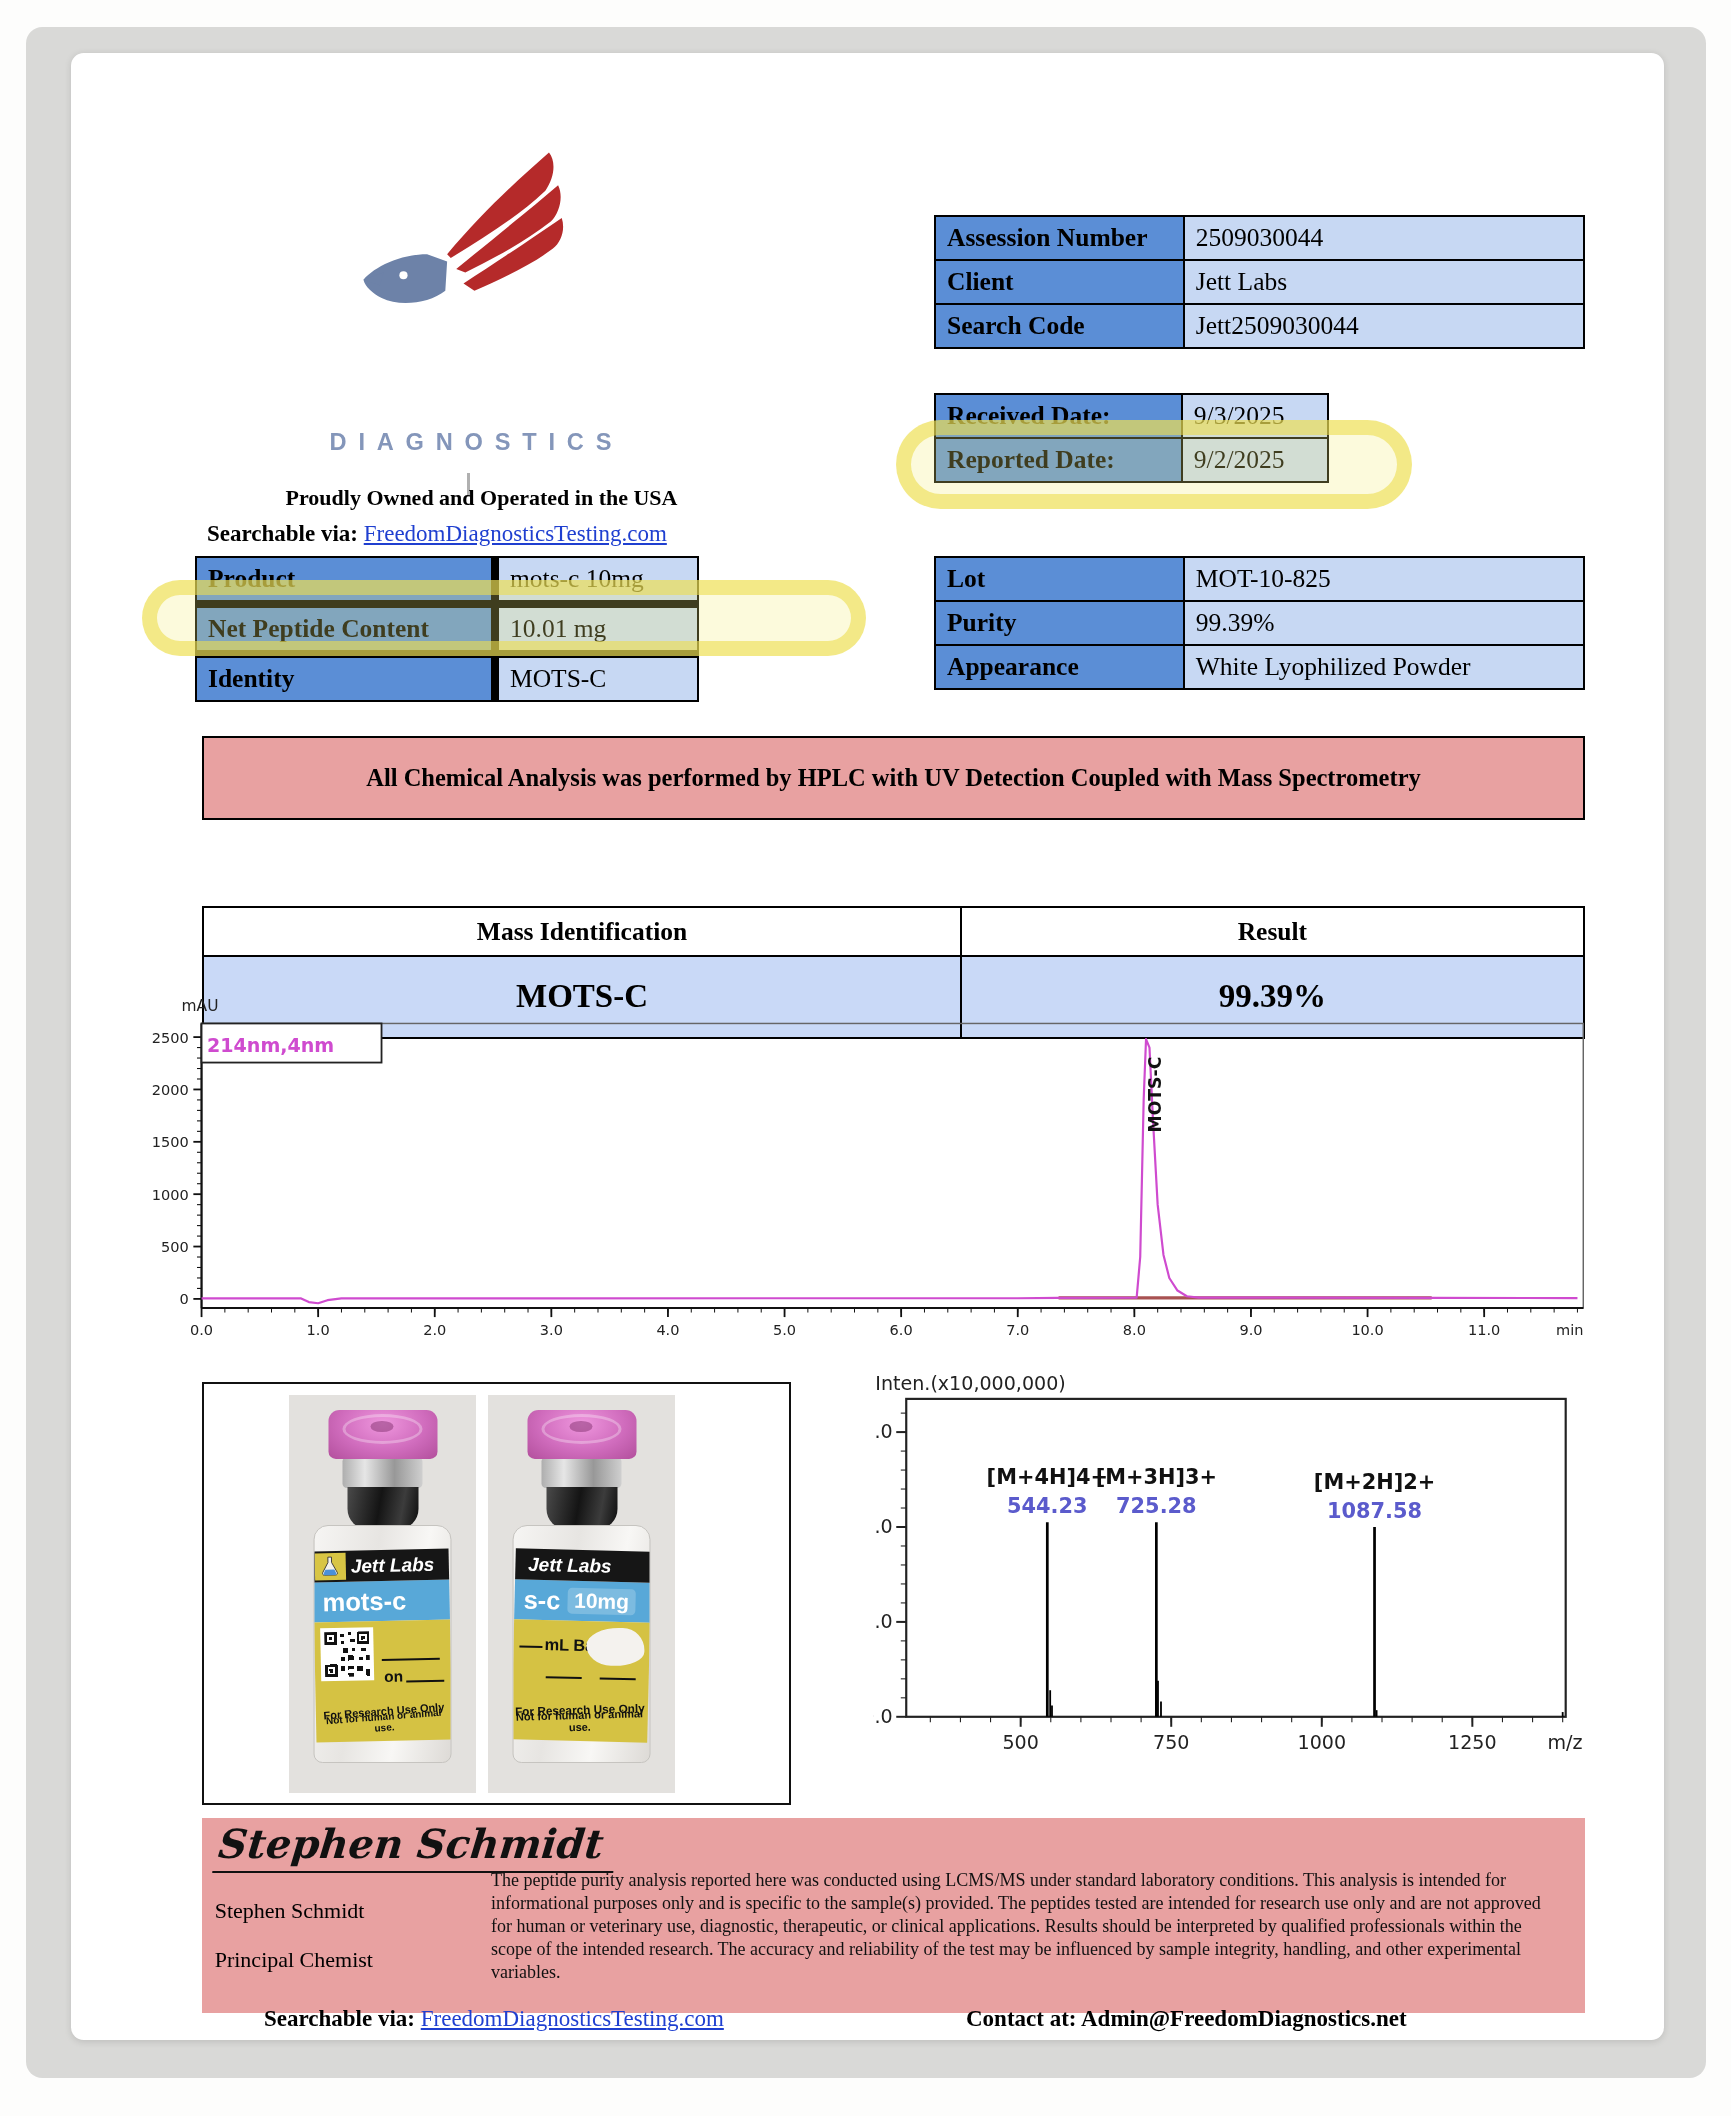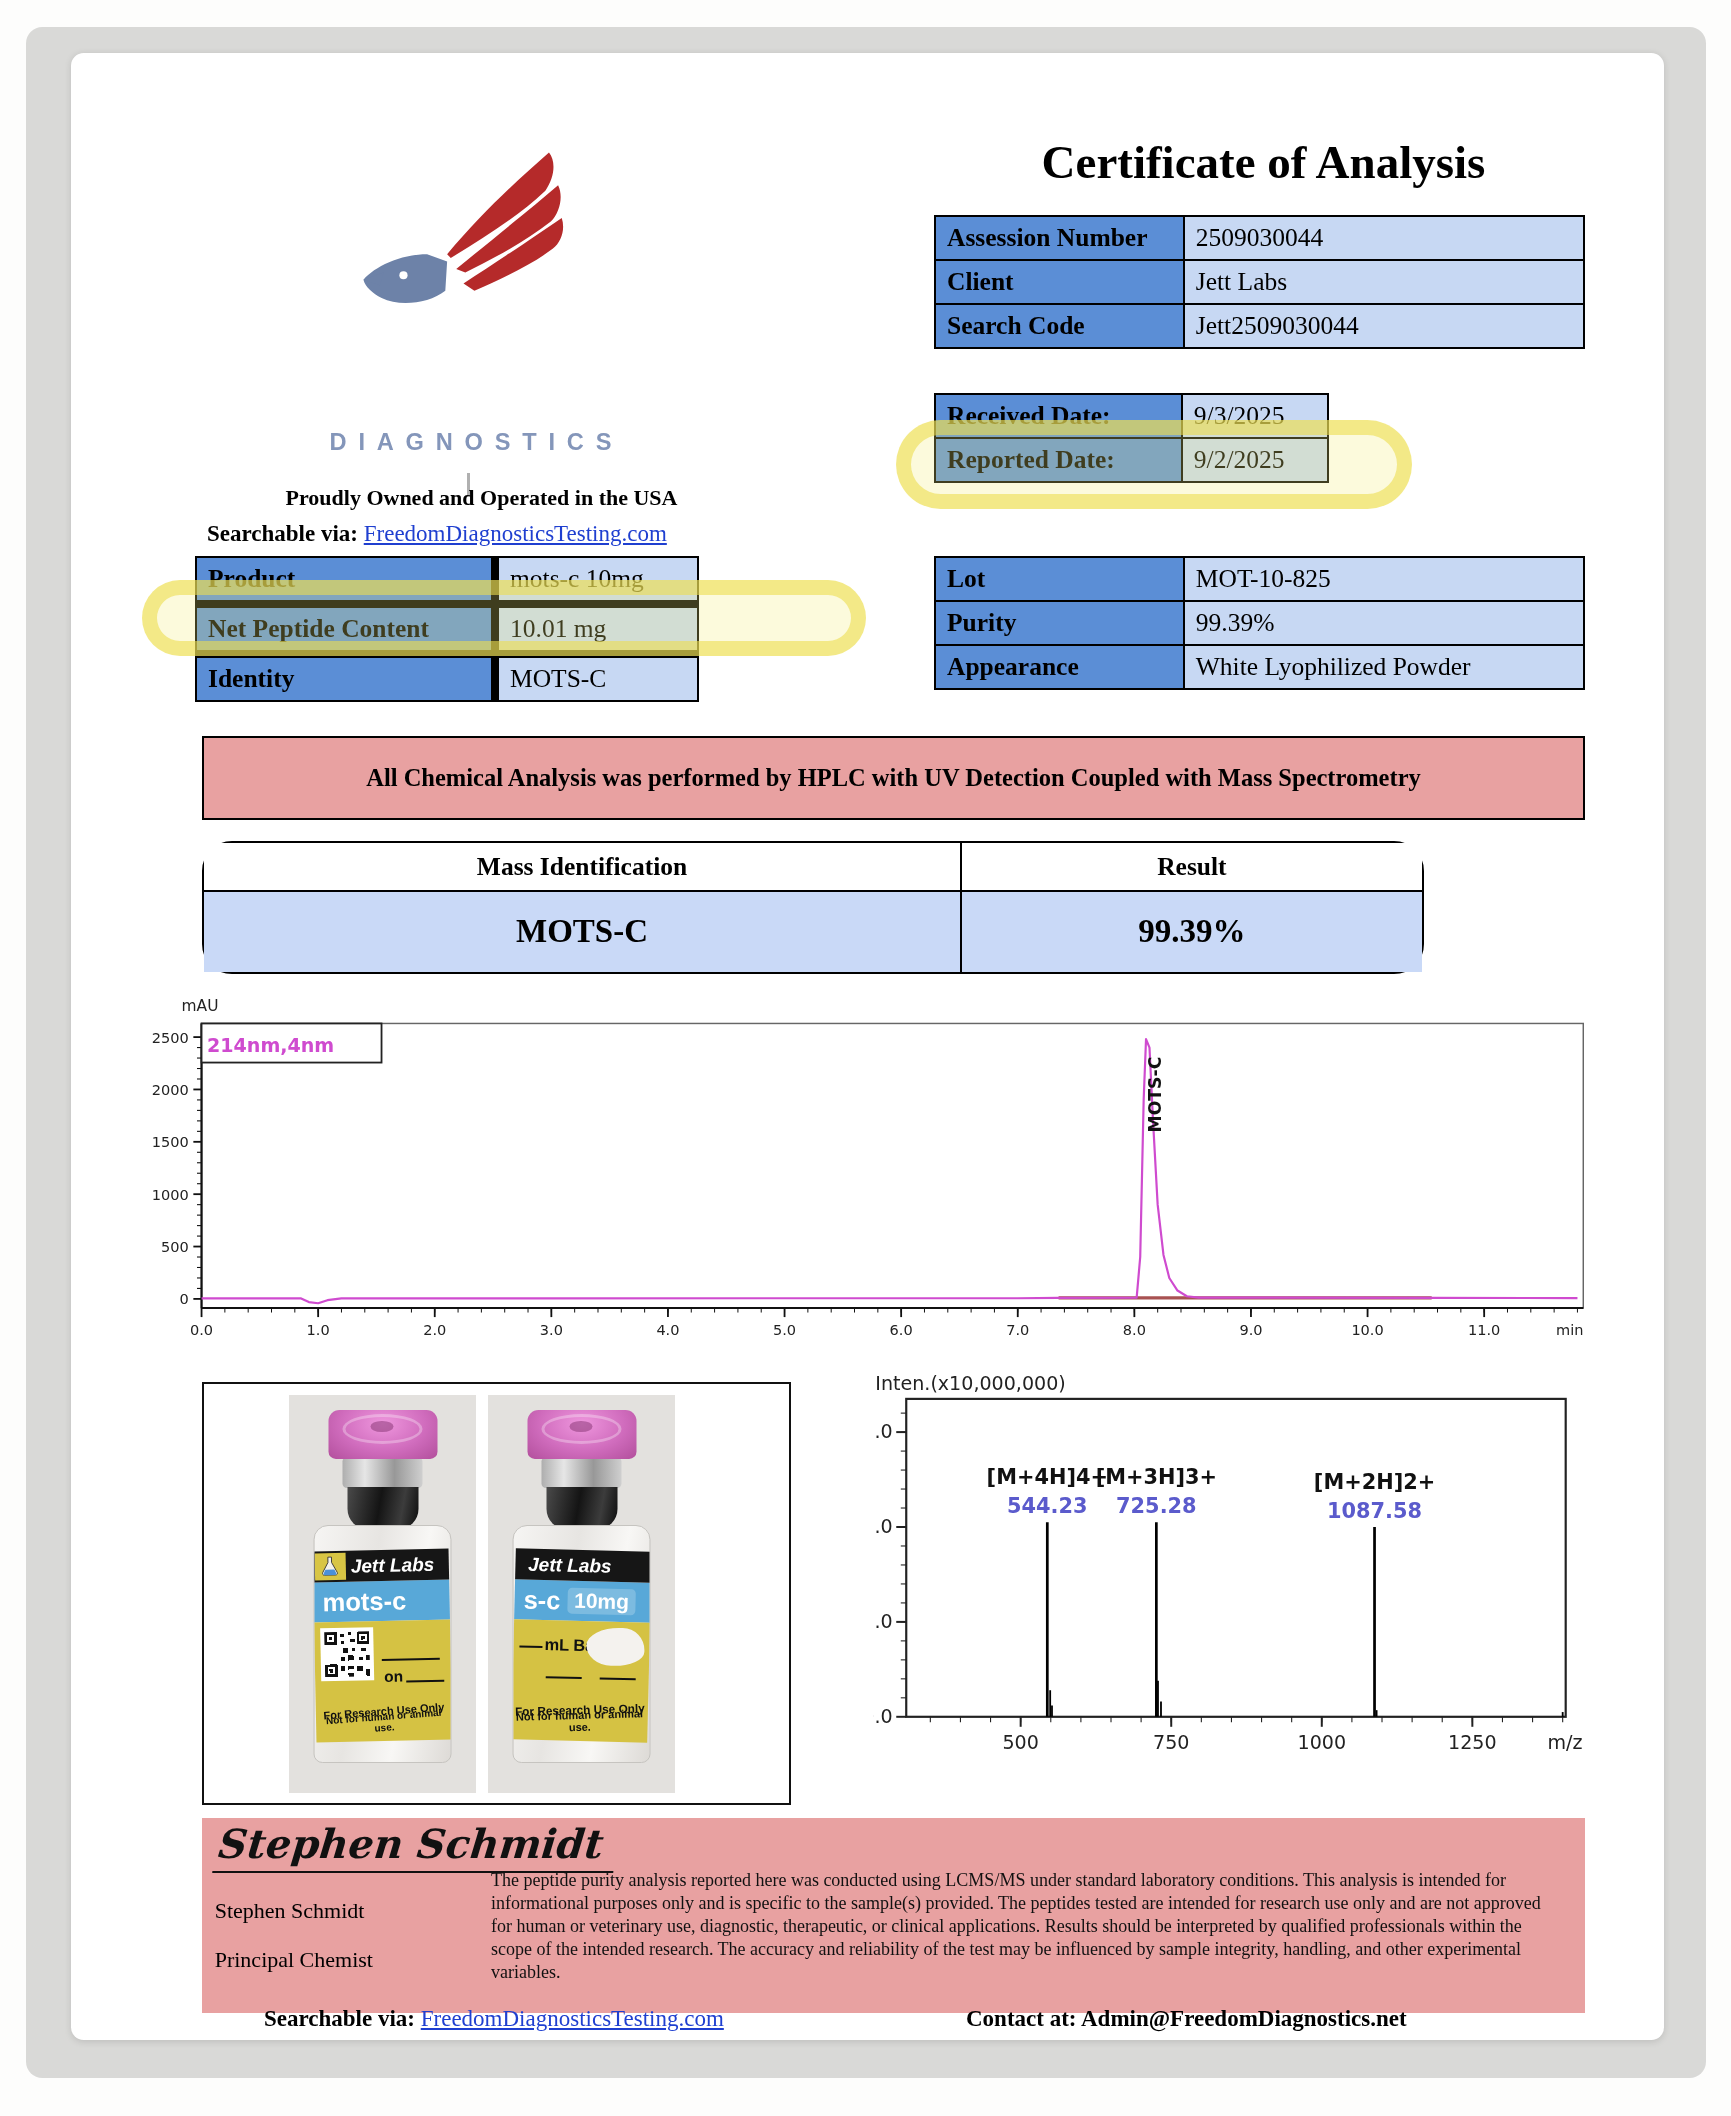--- a/index.html
+++ b/index.html
@@ -32,21 +32,21 @@
   .t-lot   { left:934px; top:556px; width:651px; grid-template-columns:247px 1fr; }
 
   .hl-capsule { border:15.5px solid rgba(236,222,78,0.60); background:rgba(245,235,120,0.26);
                 border-radius:55px; pointer-events:none; }
   .hl-dates { left:896px; top:420px; width:516px; height:89px; }
   .hl-prod  { left:142px; top:580px; width:724px; height:76px; }
 
   .banner { left:202px; top:736px; width:1383px; height:84px; background:#e8a1a1; border:2.7px solid #000;
             display:flex; align-items:center; justify-content:center; font-weight:bold; font-size:24.5px; color:#000; }
 
-  .t-mass { left:202px; top:841px; width:1222px; grid-template-columns:756px 1fr;border-radius:30px; }
+  .t-mass { left:202px; top:906px; width:1383px; grid-template-columns:756px 1fr; }
   .t-mass .hed { background:#fff; font-weight:bold; font-size:25.5px; justify-content:center; min-height:47px; }
   .t-mass .dat { background:#c9d9f7; font-weight:bold; font-size:33px; justify-content:center; min-height:80px; }
 
   
   .photo-panel { left:202px; top:1382px; width:589px; height:423px; border:2.7px solid #111; background:#fff; }
   .photo { position:absolute; top:11px; height:398px; width:187px; background:#e3e1de; overflow:hidden; }
   .photo.p1 { left:85px; } .photo.p2 { left:284px; }
   .vial { position:absolute; left:50%; top:14.5px; transform:translateX(-50%); width:145px; }
   .vcap { position:relative; margin:0 auto; width:109px; height:49px; border-radius:11px 11px 7.3px 7.3px;
           background:radial-gradient(ellipse at 50% 28%, #ee96dd 0%, #d06cbd 55%, #b24f9c 100%); }
@@ -112,21 +112,20 @@
     <path d="M118,150 C158,124 200,96 226,78 C230,90 226,104 216,112 C192,130 158,146 130,158 Z" fill="#b52a2a"></path>
   </svg>
   <div class="abs brand-sub">DIAGNOSTICS</div>
   <div class="abs logo-tick"></div>
   <div class="abs tagline">Proudly Owned and Operated in the USA</div>
   <div class="abs searchable">
     <span>Searchable via:</span>
     <a href="#" class="doclink">FreedomDiagnosticsTesting.com</a>
   </div>
 
-  <div class="abs doc-title">Certificate of Analysis</div>
 
   <div class="abs ctable t-info">
     <div class="cell lab">Assession Number</div>
     <div class="cell val">2509030044</div>
     <div class="cell lab">Client</div>
     <div class="cell val">Jett Labs</div>
     <div class="cell lab">Search Code</div>
     <div class="cell val">Jett2509030044</div>
   </div>
 

